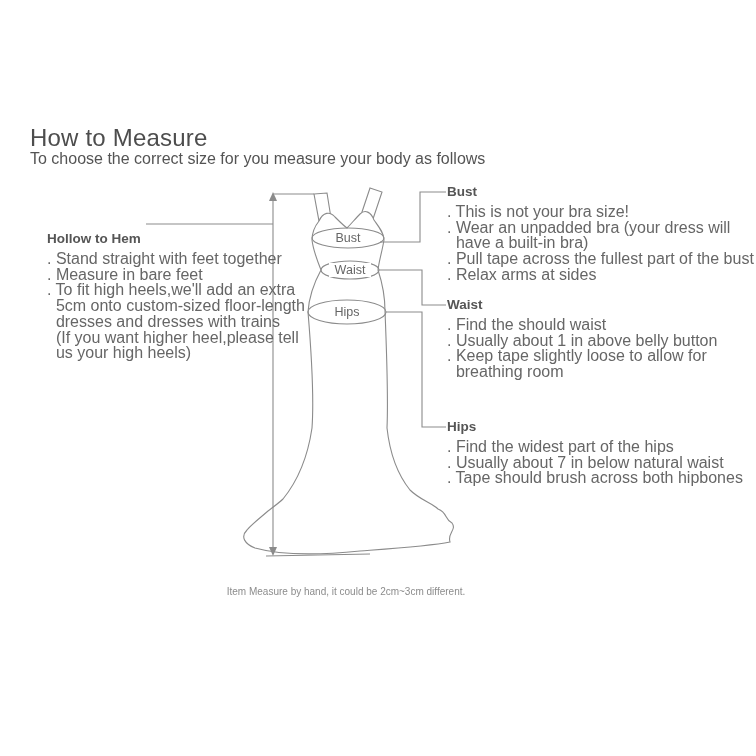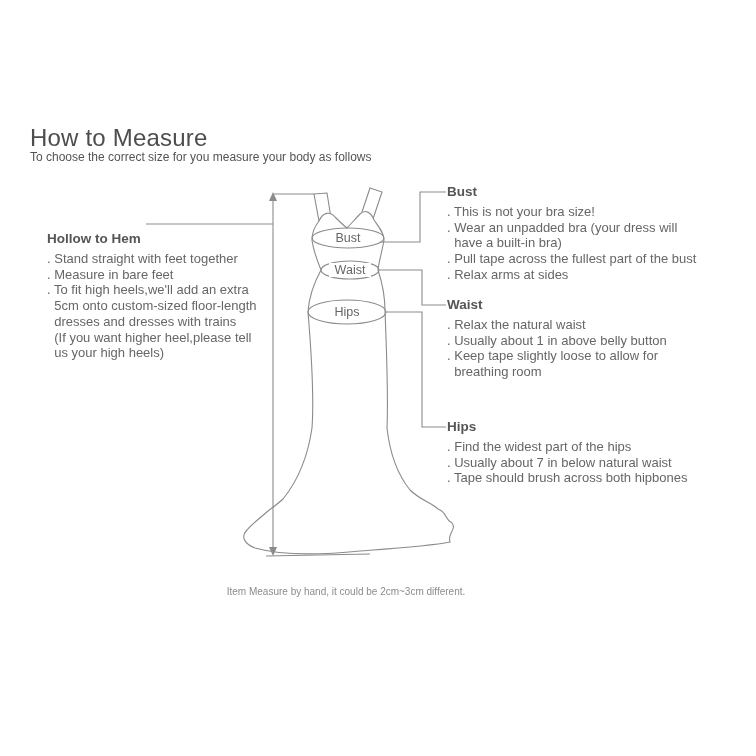--- a/index.html
+++ b/index.html
@@ -9,32 +9,32 @@
     background:#ffffff;
     font-family:"Liberation Sans","DejaVu Sans",sans-serif;
     overflow:hidden;
   }
   .title{
     position:absolute;left:30px;top:124px;
     font-size:24px;color:#4d4d4d;letter-spacing:.2px;
   }
   .subtitle{
     position:absolute;left:30px;top:150px;
-    font-size:12px;color:#545454;
+    font-size:16px;color:#545454;
   }
   .diagram-svg{position:absolute;left:0;top:0;}
   .sec{position:absolute;width:310px;}
   .sec h3{
     margin:0 0 5px 0;
     font-size:13.5px;line-height:14px;
     font-weight:bold;color:#555;
   }
   .sec .item{
     white-space:pre;
-    font-size:13px;line-height:15.7px;
+    font-size:16px;line-height:15.7px;
     color:#666;
   }
   #sec-hollow{left:47px;top:232px;width:230px;}
   #sec-bust{left:447px;top:185px;}
   #sec-waist{left:447px;top:298px;}
   #sec-hips{left:447px;top:420px;}
   .footer-note{
     position:absolute;left:0;top:586px;width:692px;
     text-align:center;
     font-size:10px;color:#8c8c8c;
@@ -124,21 +124,21 @@
     <h3>Bust</h3>
     <div class="item">. This is not your bra size!</div>
     <div class="item">. Wear an unpadded bra (your dress will
   have a built-in bra)</div>
     <div class="item">. Pull tape across the fullest part of the bust</div>
     <div class="item">. Relax arms at sides</div>
   </div>
 
   <div class="sec" id="sec-waist">
     <h3>Waist</h3>
-    <div class="item">. Relax the natural waist</div>
+    <div class="item">. Find the should waist</div>
     <div class="item">. Usually about 1 in above belly button</div>
     <div class="item">. Keep tape slightly loose to allow for
   breathing room</div>
   </div>
 
   <div class="sec" id="sec-hips">
     <h3>Hips</h3>
     <div class="item">. Find the widest part of the hips</div>
     <div class="item">. Usually about 7 in below natural waist</div>
     <div class="item">. Tape should brush across both hipbones</div>

